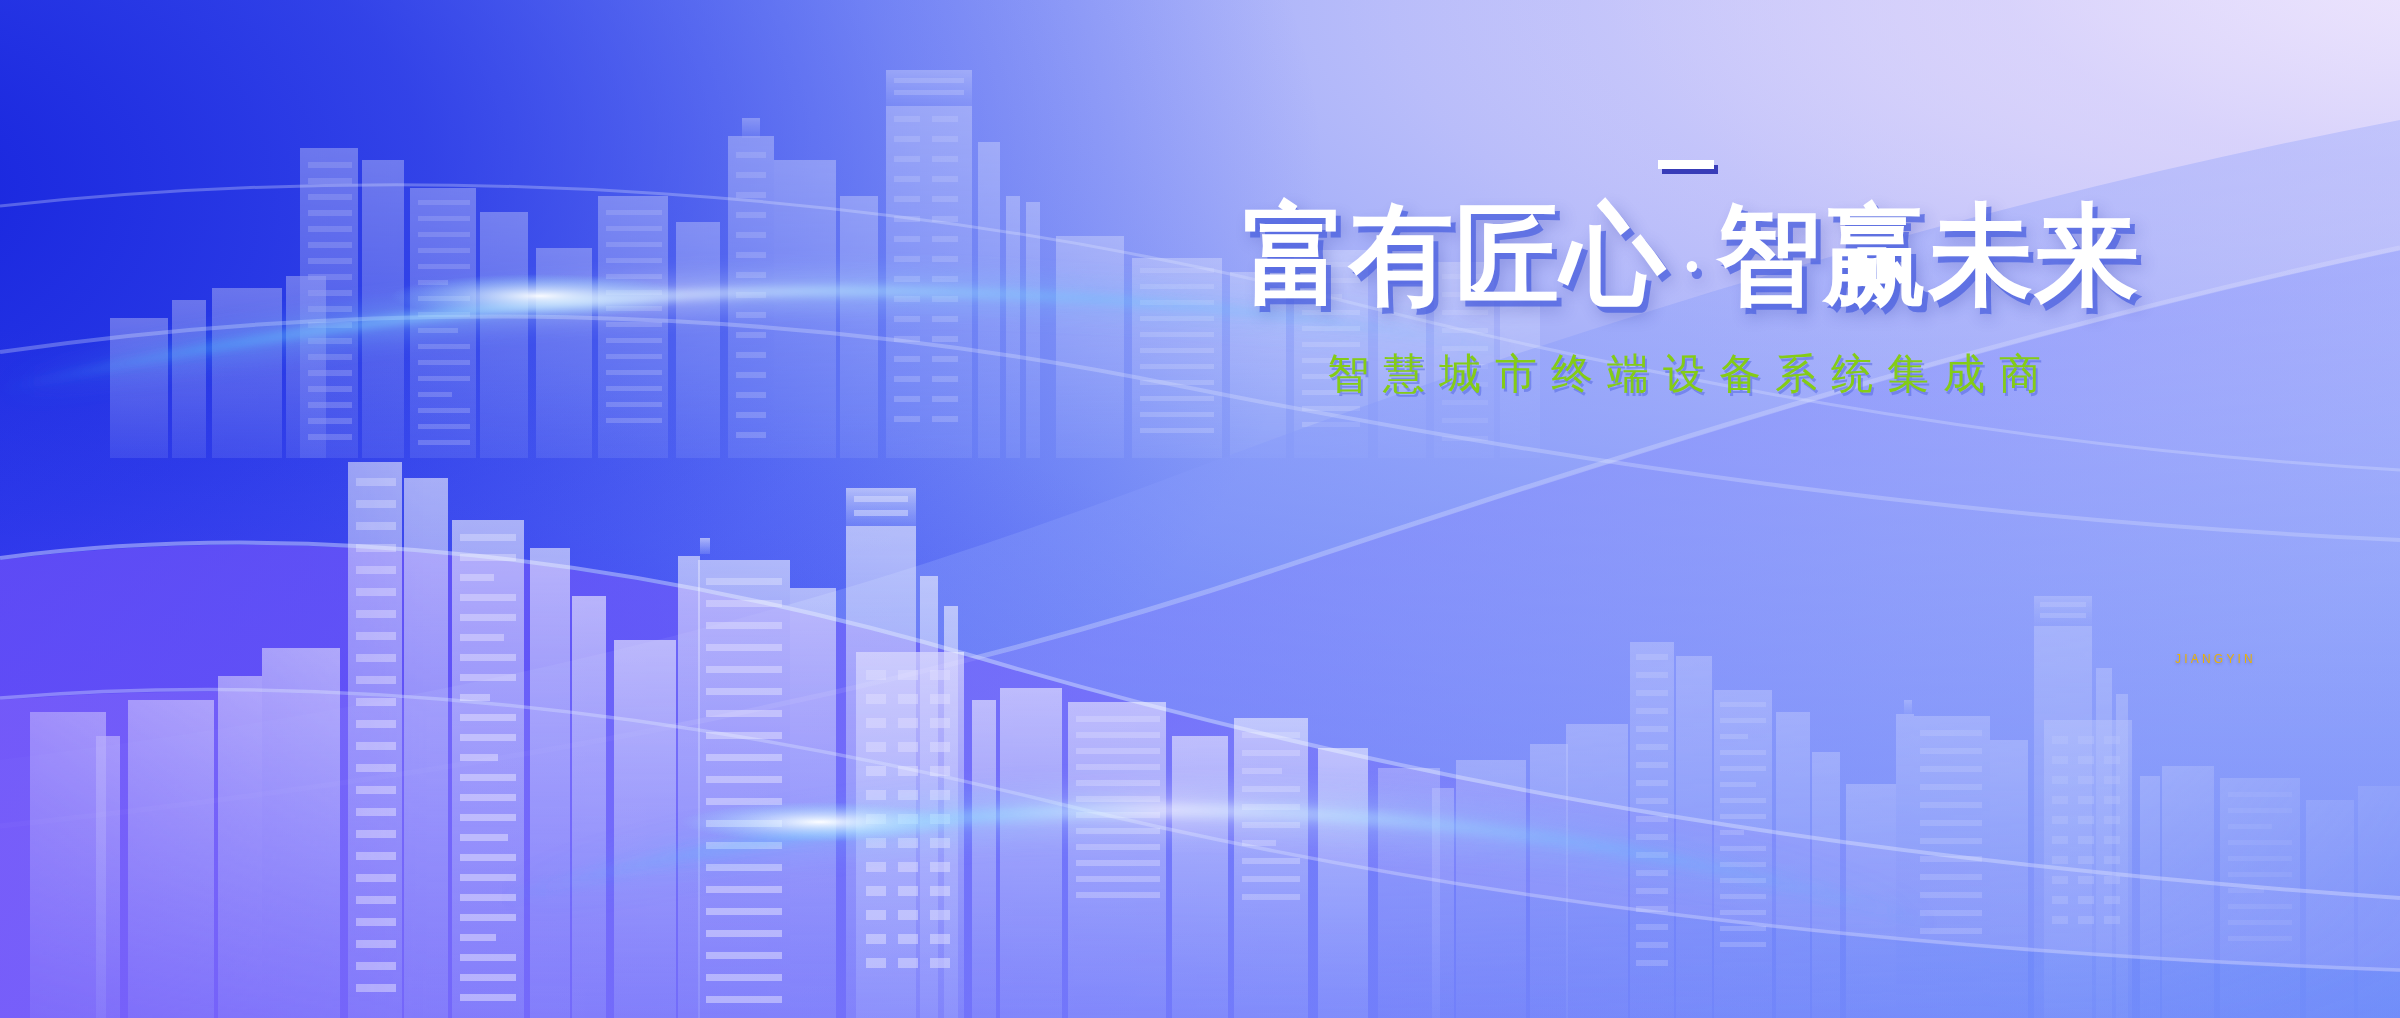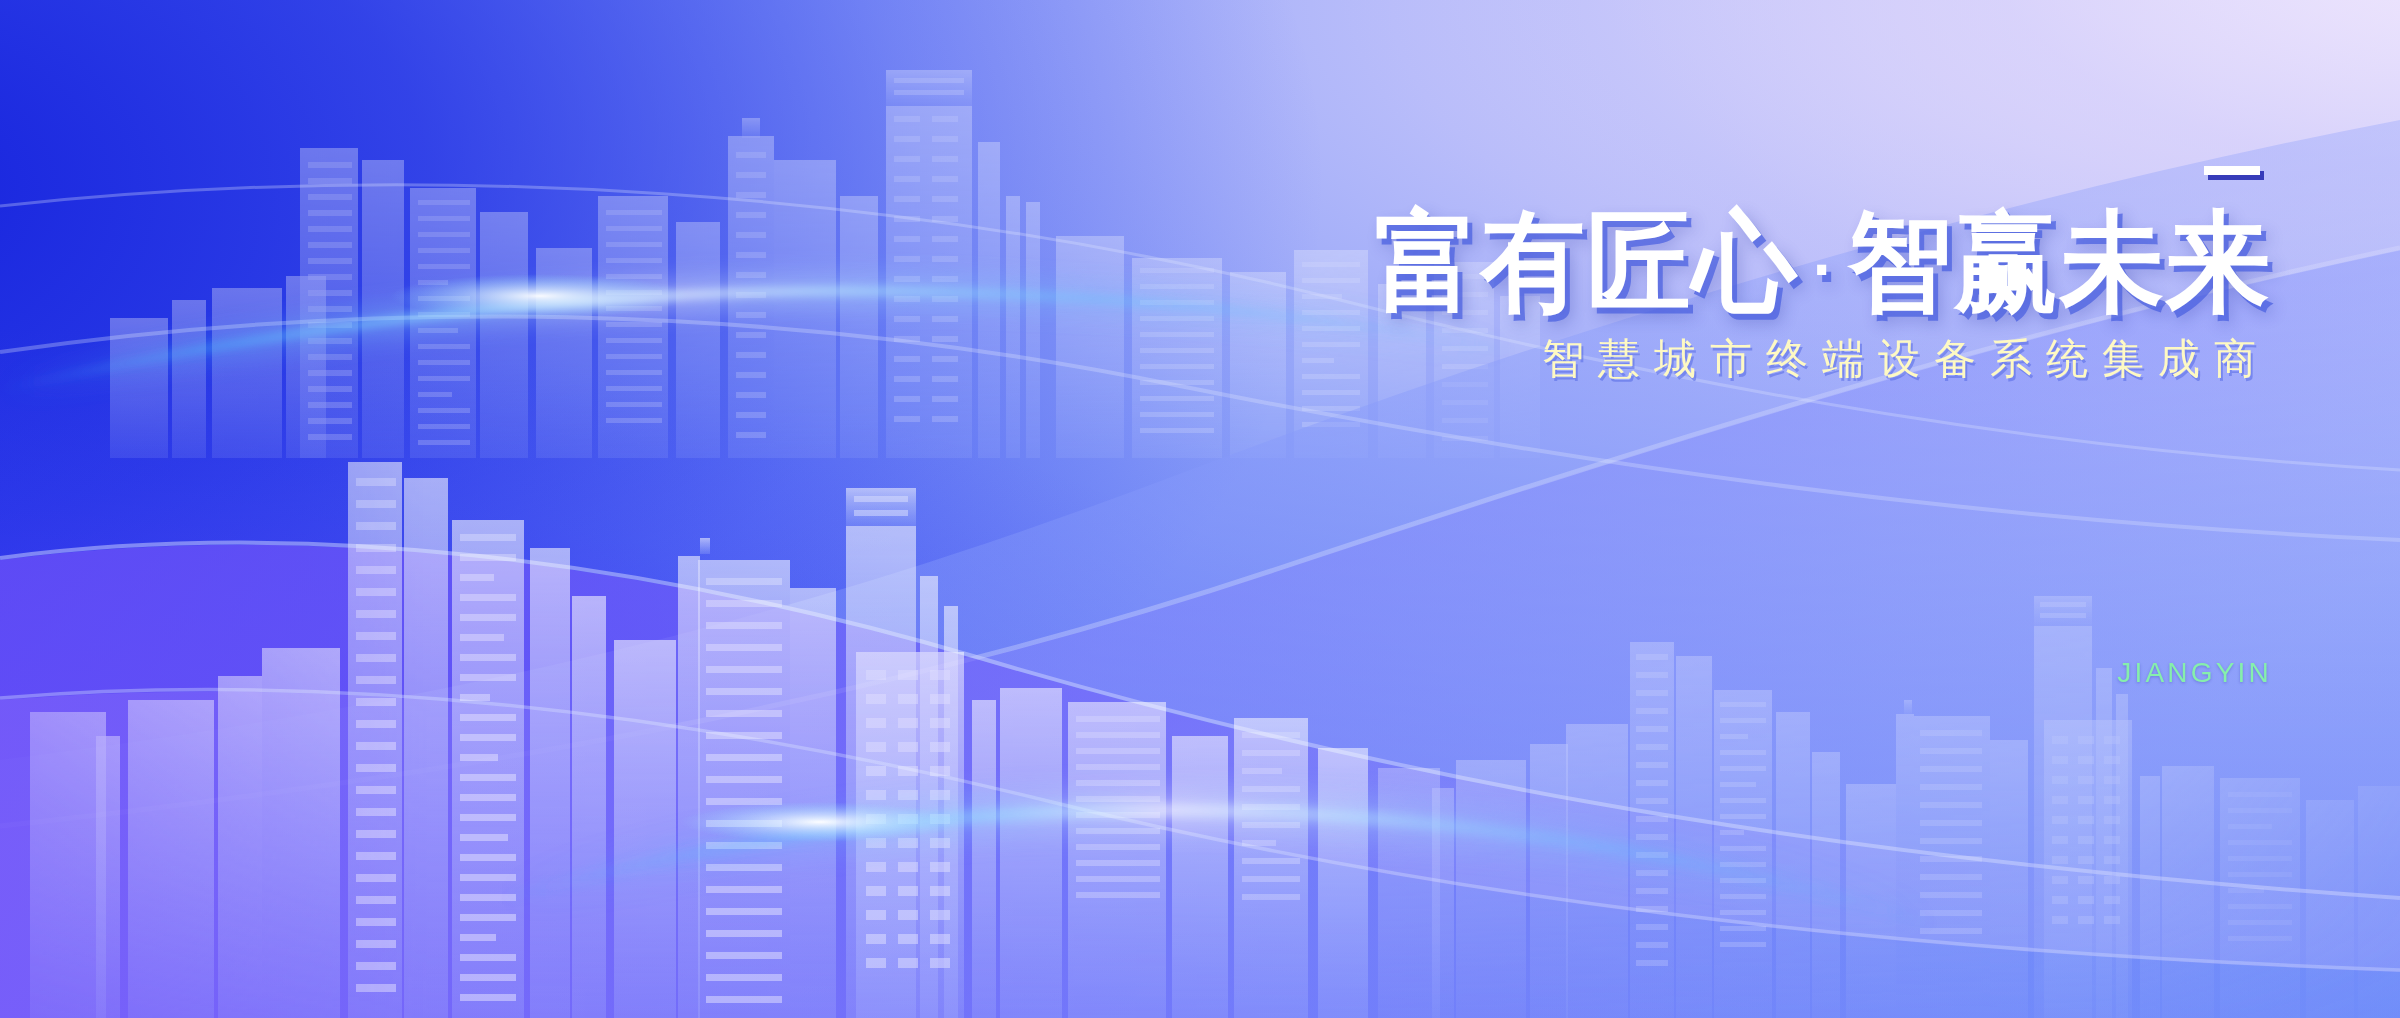--- a/index.html
+++ b/index.html
@@ -34,23 +34,24 @@
     background:radial-gradient(60% 70% at 104% -8%, rgba(240,232,253,.88) 0%, rgba(214,208,251,.55) 36%, rgba(190,190,250,.15) 64%, rgba(190,190,250,0) 82%);
   }
 
   
   .layer{position:absolute; inset:0; width:2400px; height:1018px;}
 
   
   .text-block{
     position:absolute;
     right:128px;
-    top:166px;
+    top:160px;
     width:1160px;
-    text-align:right;
+    text-align:center;
+    font-family:Liberation Serif, serif;
   }
   .dash{
     display:inline-block;
     width:56px; height:9px;
     background:#ffffff;
     box-shadow:4px 5px 0 rgba(26,30,170,.82);
     margin-right:12px;
     margin-bottom:28px;
   }
   .headline{
@@ -67,37 +68,37 @@
     transform:scaleY(1.06);
     transform-origin:right bottom;
   }
   .headline .sep{
     font-size:64px;
     vertical-align:middle;
     padding:0 14px;
     letter-spacing:0;
   }
   .subtitle{
-    margin:8px 0 0 0;
+    margin:29px 0 0 0;
     font-size:42px;
     font-weight:normal;
-    color:#fef9c3;
+    color:#84cc16;
     letter-spacing:14px;
     padding-right:2px;
     white-space:nowrap;
     text-shadow:2px 3px 0 rgba(86,106,228,.55);
   }
   .company{
     position:absolute;
-    right:128px;
+    right:144px;
     top:650px;
     width:460px;
     text-align:right;
-    color:#86efac;
-    font-size:28px;
+    color:#eab308;
+    font-size:12px;
     letter-spacing:3.2px;
     line-height:1.62;
     text-shadow:0 1px 3px rgba(40,50,160,.35);
   }
   .company div{white-space:nowrap;}
 </style>
 </head>
 <body>
 
 <div id="banner">

